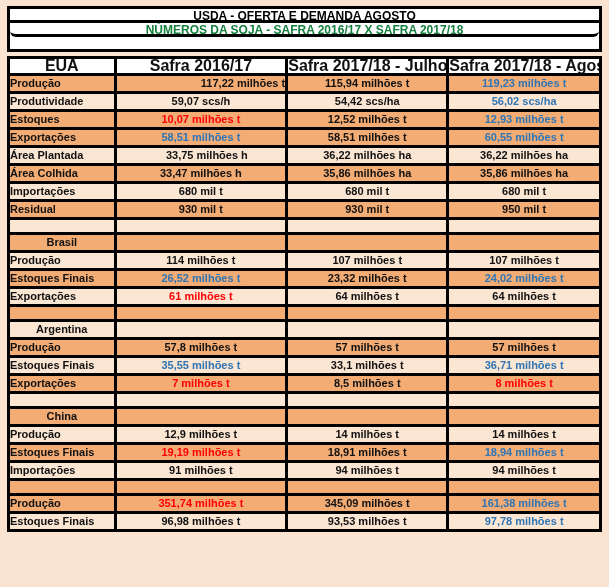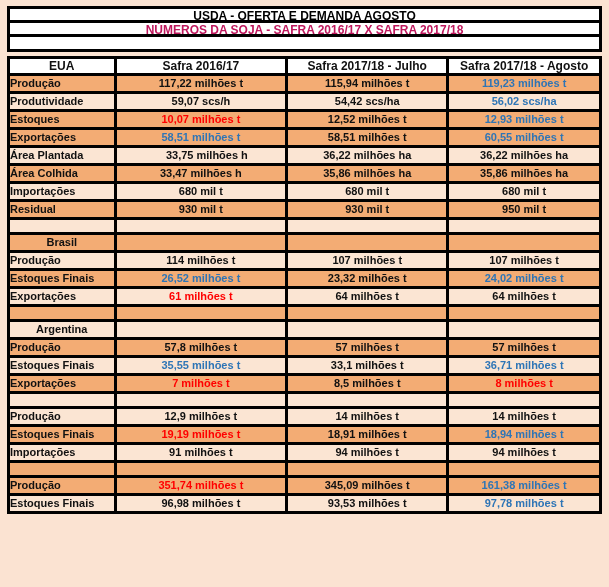--- a/index.html
+++ b/index.html
@@ -15,34 +15,34 @@
     border:3px solid #000;
     background:#FFFFFF;
   }
   .title-row {
     height:14px; line-height:14px;
     font-size:12px; text-align:center;
     color:#000;
     border-bottom:3px solid #000;
     white-space:nowrap; overflow:hidden;
   }
-  .title-row.subtitle { color:#be185d; }
+  .title-row.subtitle { color:#15803d;border-radius:6px; }
   .title-row.blank { border-bottom:none; height:12px; }
   .gap { height:4px; }
   table.main {
     width:100%; border-collapse:collapse; table-layout:fixed;
   }
   table.main th, table.main td {
     border:3px solid #000;
     font-size:11px; font-weight:bold;
     height:15px; line-height:15px;
     padding:0; white-space:nowrap; overflow:hidden;
     color:#111;
   }
-  table.main th { background:#FFFFFF; text-align:center; height:14px; line-height:14px; font-size:12px; }
+  table.main th { background:#FFFFFF; text-align:center; height:14px; line-height:14px; font-size:16px; }
   td.label { text-align:left; padding-left:3px; }
   td.label.section { text-align:center; padding-left:0; }
   td.value { text-align:center; }
   tr.dark td { background:#F3AC74; }
   tr.light td { background:#FBE5D3; }
 </style>
 </head>
 <body>
 
 <div class="title-box">
@@ -64,21 +64,21 @@
     <tr>
       <th>EUA</th>
       <th>Safra 2016/17</th>
       <th>Safra 2017/18 - Julho</th>
       <th>Safra 2017/18 - Agosto</th>
     </tr>
   </thead>
   <tbody>
       <tr class="dark">
         <td class="label">Produção</td>
-        <td class="value" style="color: rgb(17, 17, 17);">117,22 milhões t</td>
+        <td class="value" style="color: rgb(17, 17, 17); text-align: right;">117,22 milhões t</td>
         <td class="value" style="color: rgb(17, 17, 17);">115,94 milhões t</td>
         <td class="value" style="color: rgb(46, 117, 182);">119,23 milhões t</td>
       </tr>
       <tr class="light">
         <td class="label">Produtividade</td>
         <td class="value" style="color: rgb(17, 17, 17);">59,07 scs/h</td>
         <td class="value" style="color: rgb(17, 17, 17);">54,42 scs/ha</td>
         <td class="value" style="color: rgb(46, 117, 182);">56,02 scs/ha</td>
       </tr>
       <tr class="dark">
@@ -176,20 +176,26 @@
         <td class="value" style="color: rgb(255, 0, 0);">7 milhões t</td>
         <td class="value" style="color: rgb(17, 17, 17);">8,5 milhões t</td>
         <td class="value" style="color: rgb(255, 0, 0);">8 milhões t</td>
       </tr>
       <tr class="light">
         <td class="label"></td>
         <td class="value"></td>
         <td class="value"></td>
         <td class="value"></td>
       </tr>
+      <tr class="dark">
+        <td class="label section">China</td>
+        <td class="value"></td>
+        <td class="value"></td>
+        <td class="value"></td>
+      </tr>
       <tr class="light">
         <td class="label">Produção</td>
         <td class="value" style="color: rgb(17, 17, 17);">12,9 milhões t</td>
         <td class="value" style="color: rgb(17, 17, 17);">14 milhões t</td>
         <td class="value" style="color: rgb(17, 17, 17);">14 milhões t</td>
       </tr>
       <tr class="dark">
         <td class="label">Estoques Finais</td>
         <td class="value" style="color: rgb(255, 0, 0); margin-left: 34px;">19,19 milhões t</td>
         <td class="value" style="color: rgb(17, 17, 17);">18,91 milhões t</td>

